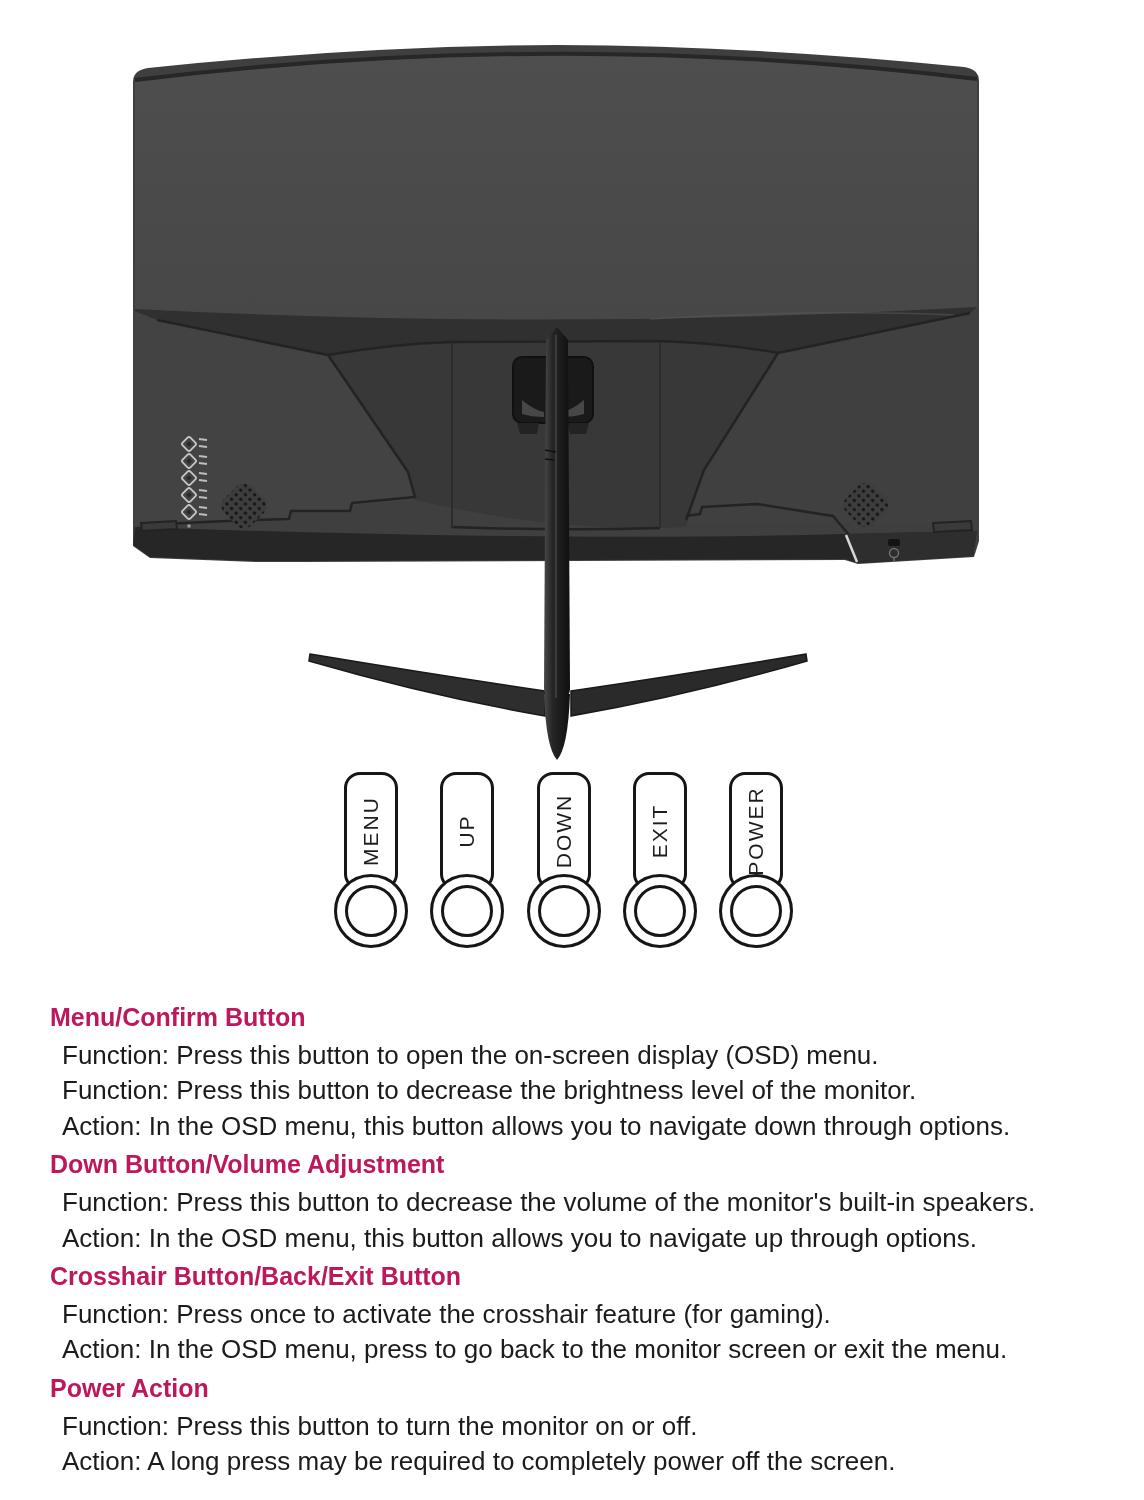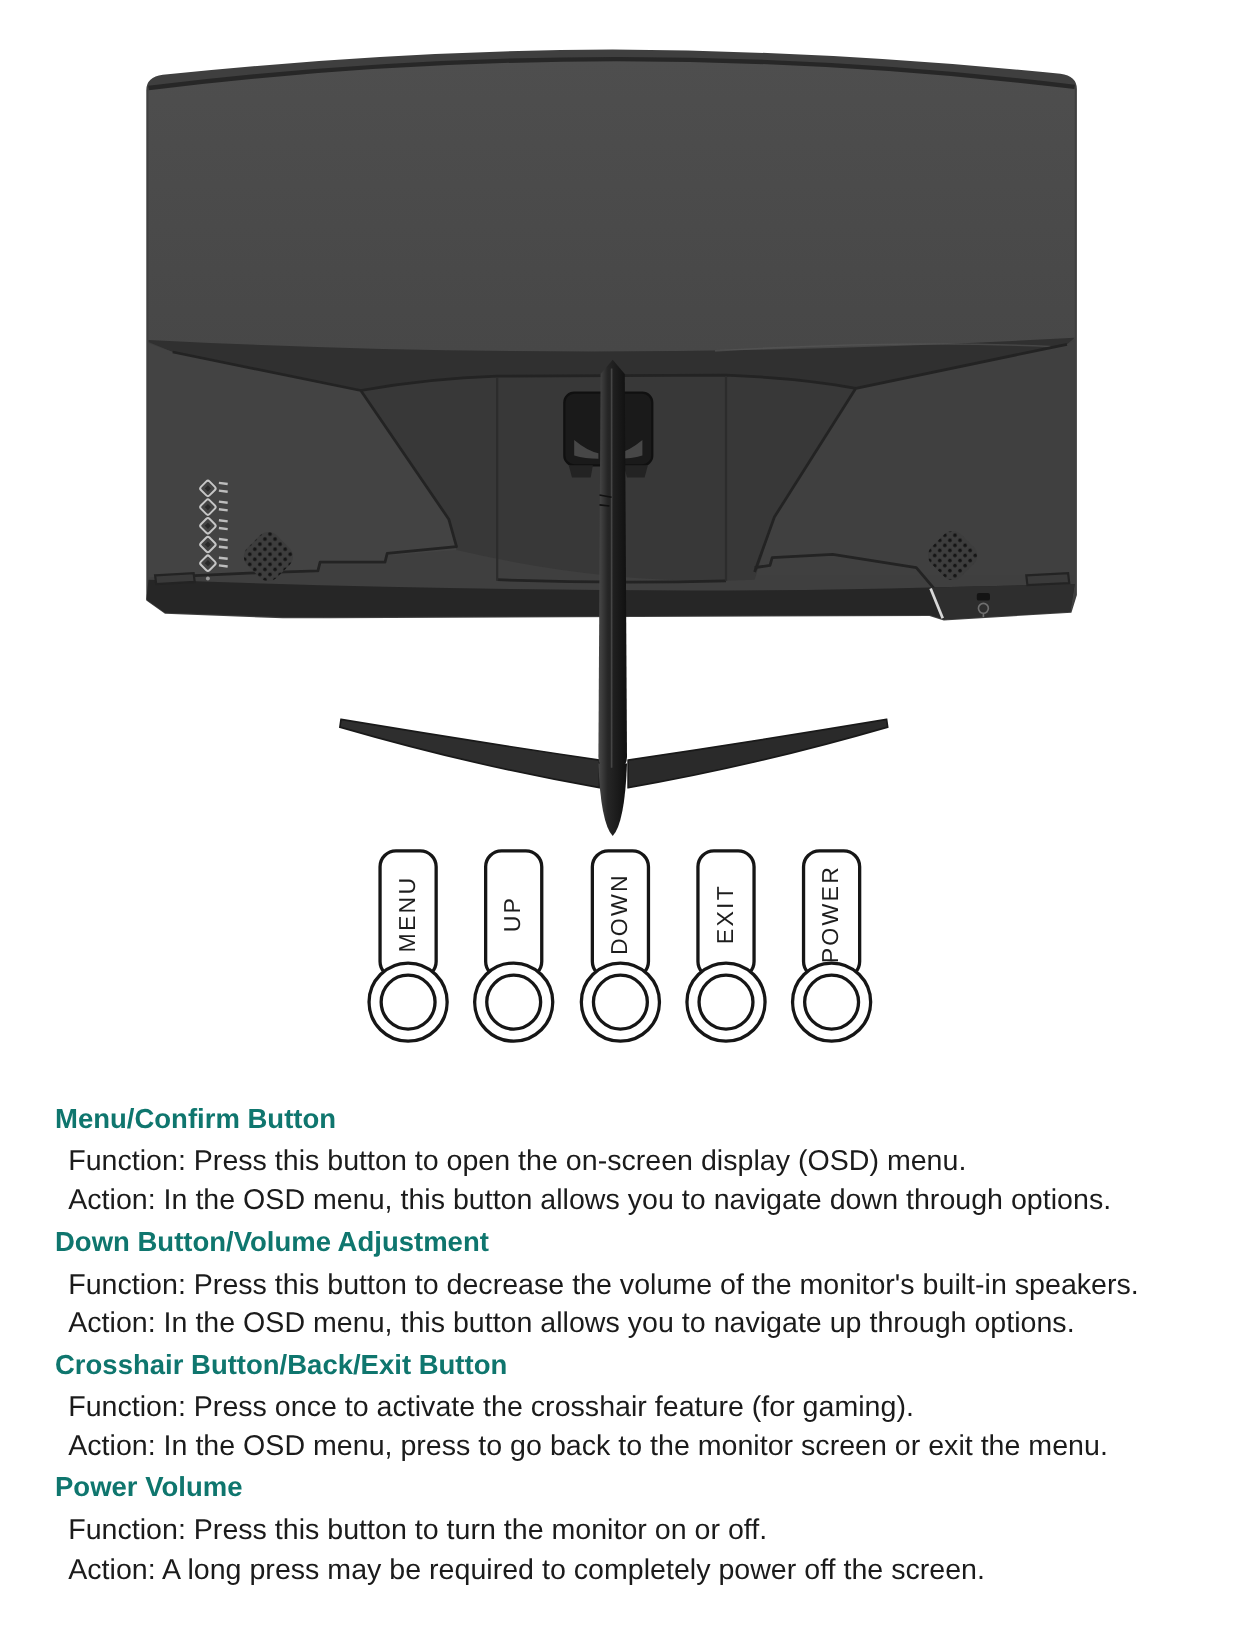--- a/index.html
+++ b/index.html
@@ -40,21 +40,21 @@
   .ring-inner{
     width:46px;height:46px;border:3px solid #161616;border-radius:50%;
     background:#ffffff;
   }
 
   
   .sections{position:absolute;left:50px;top:1003px;width:1040px;}
   .sec{margin:0 0 9px 0;}
   .sec h2{
     margin:0 0 5px 0;
-    font-size:25px;line-height:1.15;font-weight:700;color:#0f766e;
+    font-size:25px;line-height:1.15;font-weight:700;color:#be185d;
   }
   .sec p{
     margin:12px;
     font-size:26px;line-height:23.5px;font-weight:400;color:#1b1b1b;
   }
 </style>
 </head>
 <body>
 
 <div class="canvas">
@@ -214,32 +214,33 @@
       </div>
     </div>
   </div>
 
   <div class="sections">
     <div class="sec">
       <h2>Menu/Confirm Button</h2>
       <p>Function: Press this button to open the on-screen display (OSD) menu.</p>
     </div>
     <div class="sec">
+      <p>Function: Press this button to decrease the brightness level of the monitor.</p>
       <p>Action: In the OSD menu, this button allows you to navigate down through options.</p>
     </div>
     <div class="sec">
       <h2>Down Button/Volume Adjustment</h2>
       <p>Function: Press this button to decrease the volume of the monitor's built-in speakers.</p>
       <p>Action: In the OSD menu, this button allows you to navigate up through options.</p>
     </div>
     <div class="sec">
       <h2>Crosshair Button/Back/Exit Button</h2>
       <p>Function: Press once to activate the crosshair feature (for gaming).</p>
       <p>Action: In the OSD menu, press to go back to the monitor screen or exit the menu.</p>
     </div>
     <div class="sec">
-      <h2>Power Volume</h2>
+      <h2>Power Action</h2>
       <p>Function: Press this button to turn the monitor on or off.</p>
       <p>Action: A long press may be required to completely power off the screen.</p>
     </div>
   </div>
 
 </div>
 
 </body></html>

